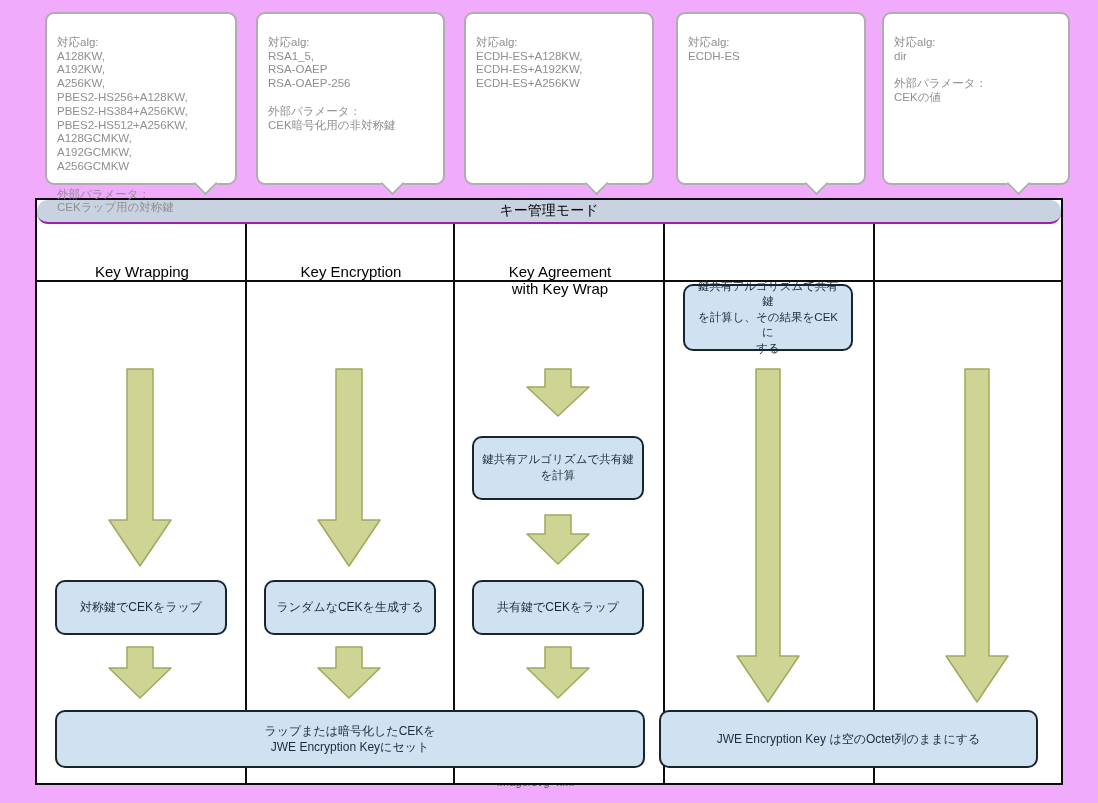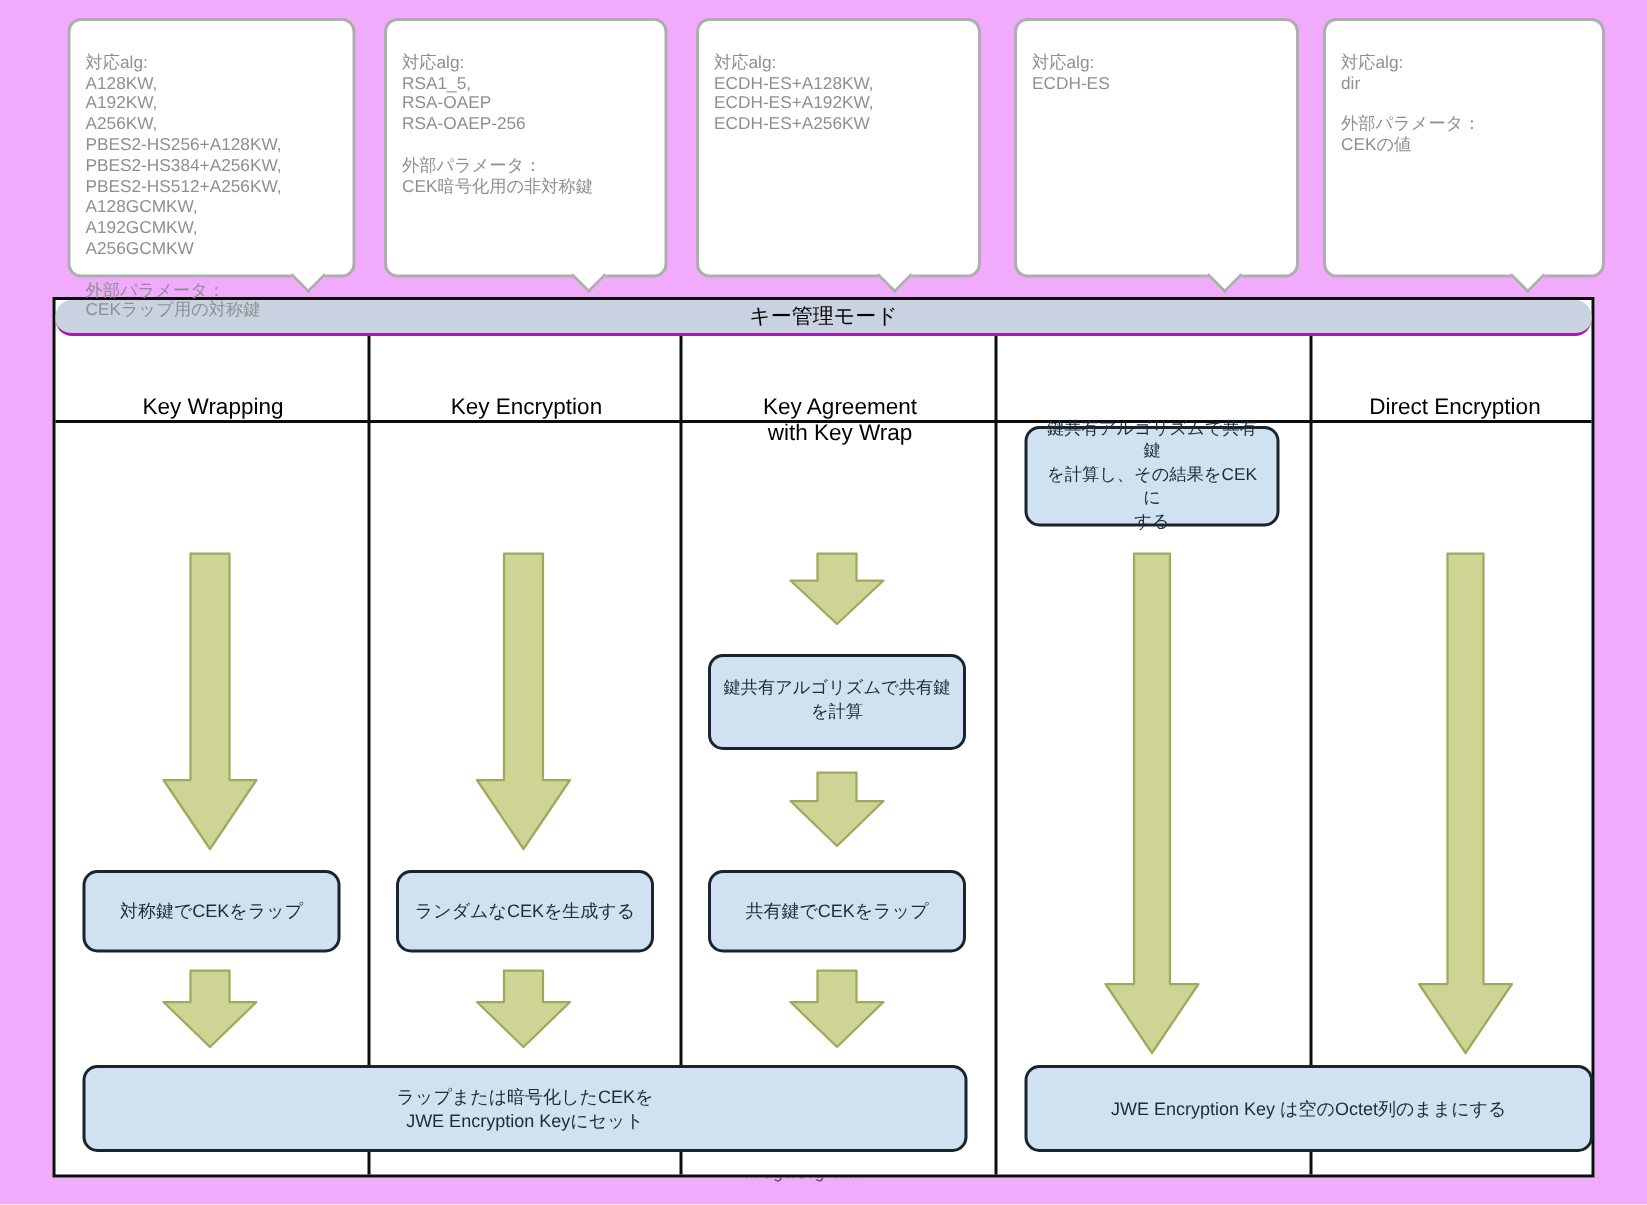--- a/index.html
+++ b/index.html
@@ -102,39 +102,38 @@
 CEKの値</span>
     <div class="tail" style="left:126px"></div>
   </div>
 
   <div class="table">
     <div class="table-title">キー管理モード</div>
     <div class="col-header" style="left:0;width:210px">Key Wrapping</div>
     <div class="col-header" style="left:210px;width:208px">Key Encryption</div>
     <div class="col-header" style="left:418px;width:210px">Key Agreement
 with Key Wrap</div>
-    <div class="col-header" style="left:838px;width:190px">Direct Encryption</div>
     <div class="hline-headers"></div>
     <div class="vline" style="left:208px"></div>
     <div class="vline" style="left:416px"></div>
     <div class="vline" style="left:626px"></div>
     <div class="vline" style="left:836px"></div>
   </div>
 
   <div class="fbox" style="left:683px;top:284px;width:170px;height:67px;font-size:11.5px">鍵共有アルゴリズムで共有鍵
 を計算し、その結果をCEKに
 する</div>
   <div class="fbox" style="left:472px;top:436px;width:172px;height:64px;font-size:11.5px">鍵共有アルゴリズムで共有鍵
 を計算</div>
   <div class="fbox" style="left:55px;top:580px;width:172px;height:55px">対称鍵でCEKをラップ</div>
   <div class="fbox" style="left:264px;top:580px;width:172px;height:55px">ランダムなCEKを生成する</div>
   <div class="fbox" style="left:472px;top:580px;width:172px;height:55px">共有鍵でCEKをラップ</div>
   <div class="fbox" style="left:55px;top:710px;width:590px;height:58px">ラップまたは暗号化したCEKを
 JWE Encryption Keyにセット</div>
-  <div class="fbox" style="left:683px;top:710px;width:379px;height:58px">JWE Encryption Key は空のOctet列のままにする</div>
+  <div class="fbox" style="left:659px;top:710px;width:379px;height:58px">JWE Encryption Key は空のOctet列のままにする</div>
 
   <svg class="arrow" style="left:108px;top:368px" width="64" height="200">
     <polygon points="19,1 45,1 45,152 63,152 32,198 1,152 19,152" fill="#cdd494" stroke="#9fa95e" stroke-width="1.5" stroke-linejoin="round"></polygon>
   </svg>
   <svg class="arrow" style="left:317px;top:368px" width="64" height="200">
     <polygon points="19,1 45,1 45,152 63,152 32,198 1,152 19,152" fill="#cdd494" stroke="#9fa95e" stroke-width="1.5" stroke-linejoin="round"></polygon>
   </svg>
   <svg class="arrow" style="left:526px;top:368px" width="64" height="50">
     <polygon points="19,1 45,1 45,19 63,19 32,48 1,19 19,19" fill="#cdd494" stroke="#9fa95e" stroke-width="1.5" stroke-linejoin="round"></polygon>
   </svg>

